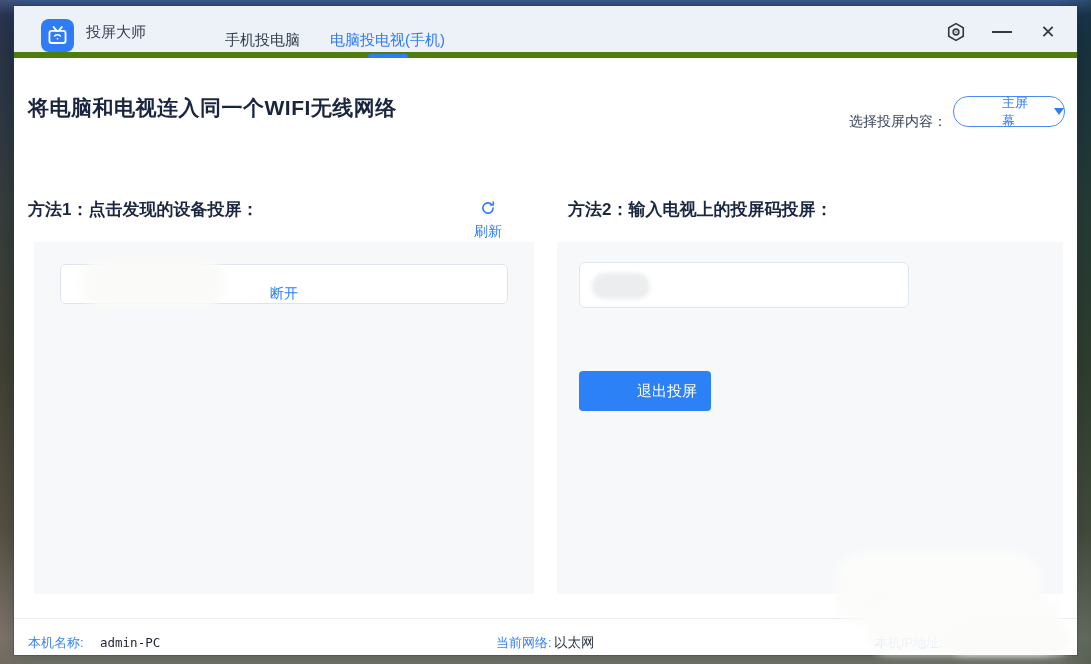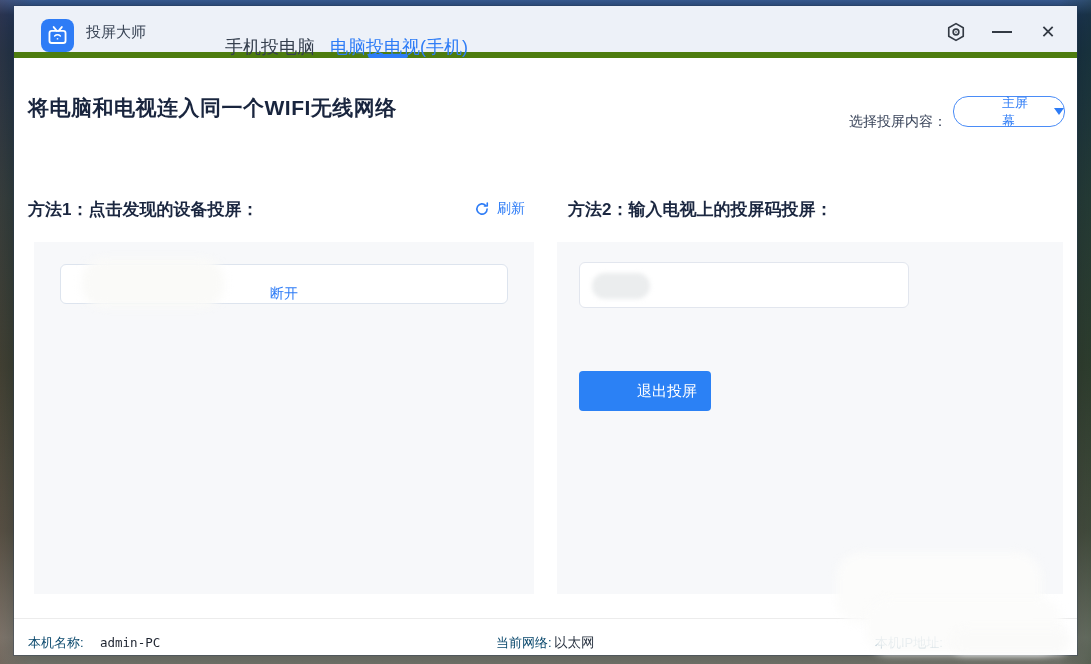--- a/index.html
+++ b/index.html
@@ -28,21 +28,21 @@
     background:#edf1f8; border-bottom:6px solid #4d7c0f;
   }
   .app-icon {
     position:absolute; left:27px; top:13px; width:33px; height:33px;
     background:#2e7cf6; border-radius:8px; display:flex; align-items:center; justify-content:center;
   }
   .app-title {
     position:absolute; left:72px; top:0; height:52px; line-height:52px;
     font-size:15px; color:#3a4556;
   }
-  .tab { position:absolute; top:15px; height:68px; line-height:52px; font-size:18px; cursor:pointer; }
+  .tab { position:absolute; top:8px; height:68px; line-height:52px; font-size:15px; cursor:pointer; }
   .tab-1 { left:211px; color:#353f4e; }
   .tab-2 { left:316px; color:#2e7cf6; }
   .tab-underline {
     position:absolute; left:354px; top:48px; width:40px; height:4px;
     background:#2e7cf6; border-radius:2px;
   }
   .win-controls { position:absolute; right:16px; top:0; height:52px; display:flex; align-items:center; gap:20px; }
   .ctl { width:26px; height:26px; display:flex; align-items:center; justify-content:center;
          color:#333a44; font-size:18px; cursor:pointer; }
   .ctl.min { font-size:20px; font-weight:bold; padding-bottom:4px; }
@@ -67,21 +67,21 @@
     width:0; height:0; border-left:5px solid transparent; border-right:5px solid transparent;
     border-top:7px solid #2e7cf6; margin-left:6px;
   }
 
   
   .method-title { position:absolute; top:192px; font-size:17px; font-weight:bold; color:#1b2740; }
   .m1 { left:14px; }
   .m2 { left:554px;text-align:right; }
   .refresh {
     position:absolute; left:460px; top:194px; display:flex; align-items:center; gap:7px;
-    color:#2e7cf6; font-size:14px; cursor:pointer;
+    color:#2e7cf6; font-size:14px; cursor:pointer;flex-direction:column;
   }
 
   
   .panel { position:absolute; top:236px; height:352px; background:#f7f8fa; }
   .panel-left  { left:20px;  width:500px; }
   .panel-right { left:543px; width:506px; }
 
   
   .device-row {
     position:absolute; left:46px; top:258px; width:448px; height:40px;
@@ -100,21 +100,21 @@
   }
   .hint { position:absolute; left:562px; top:320px; font-size:12.5px; color:#9ba4b0; }
   .exit-btn {
     position:absolute; left:565px; top:365px; width:132px; height:40px;
     background:#2b81f5; color:#fff; font-size:15px; border:none; border-radius:4px;
     cursor:pointer; font-family:"Liberation Sans", sans-serif;padding-left:44px;
   }
 
   
   .status-divider { position:absolute; left:0; top:612px; width:100%; height:1px; background:#ececec; }
-  .status-item { position:absolute; top:628px; font-size:13px; color:#0c4a6e; }
+  .status-item { position:absolute; top:628px; font-size:13px; color:#3b82f6; }
   .s-host-label { left:14px; }
   .s-host-value { left:86px; color:#1e2430; font-family:"DejaVu Sans Mono", monospace; font-size:12.5px; top:629px;text-align:right; }
   .s-net-label  { left:482px; }
   .s-net-value  { left:540px; color:#2a3442; font-size:13.5px; }
   .s-ip-label   { left:861px; }
 
   
   .blur-blob { position:absolute; background:rgba(252,252,251,.93); filter:blur(4px); z-index:5; }
   .blob-device { left:68px; top:252px; width:142px; height:50px; border-radius:22px;
                  background:rgba(250,250,248,.97); }

